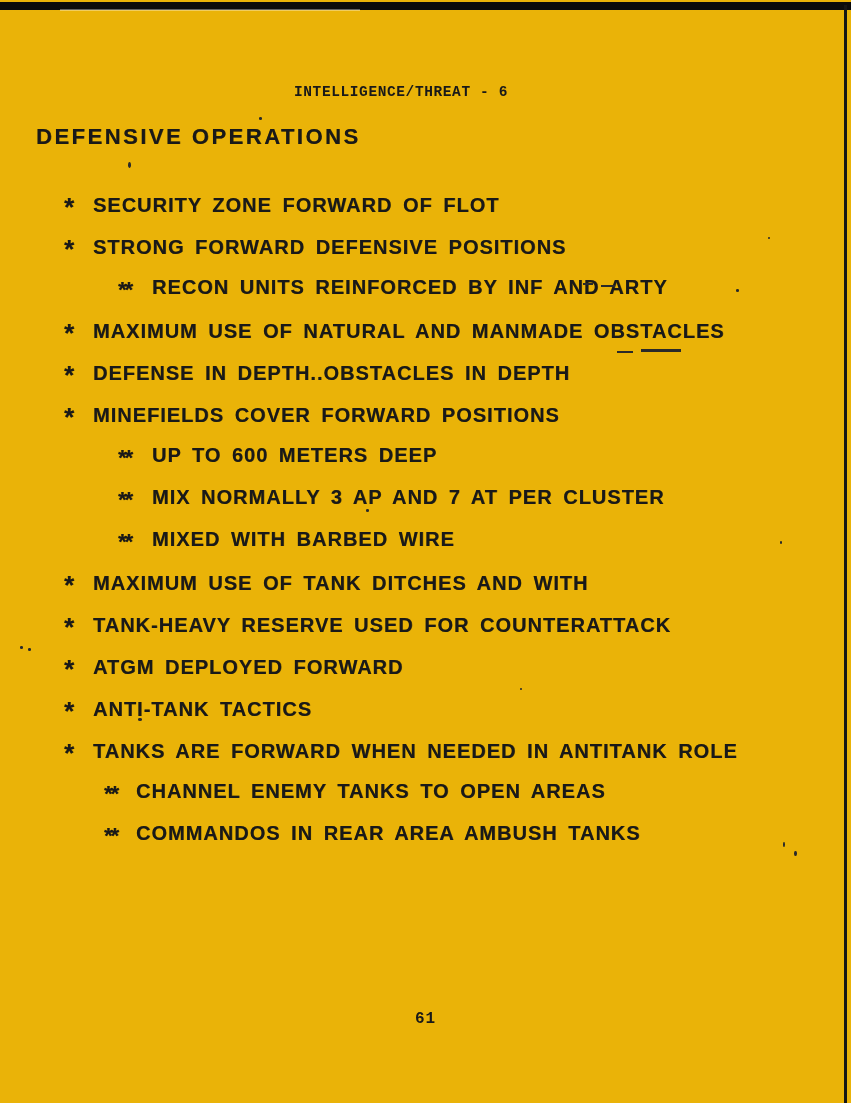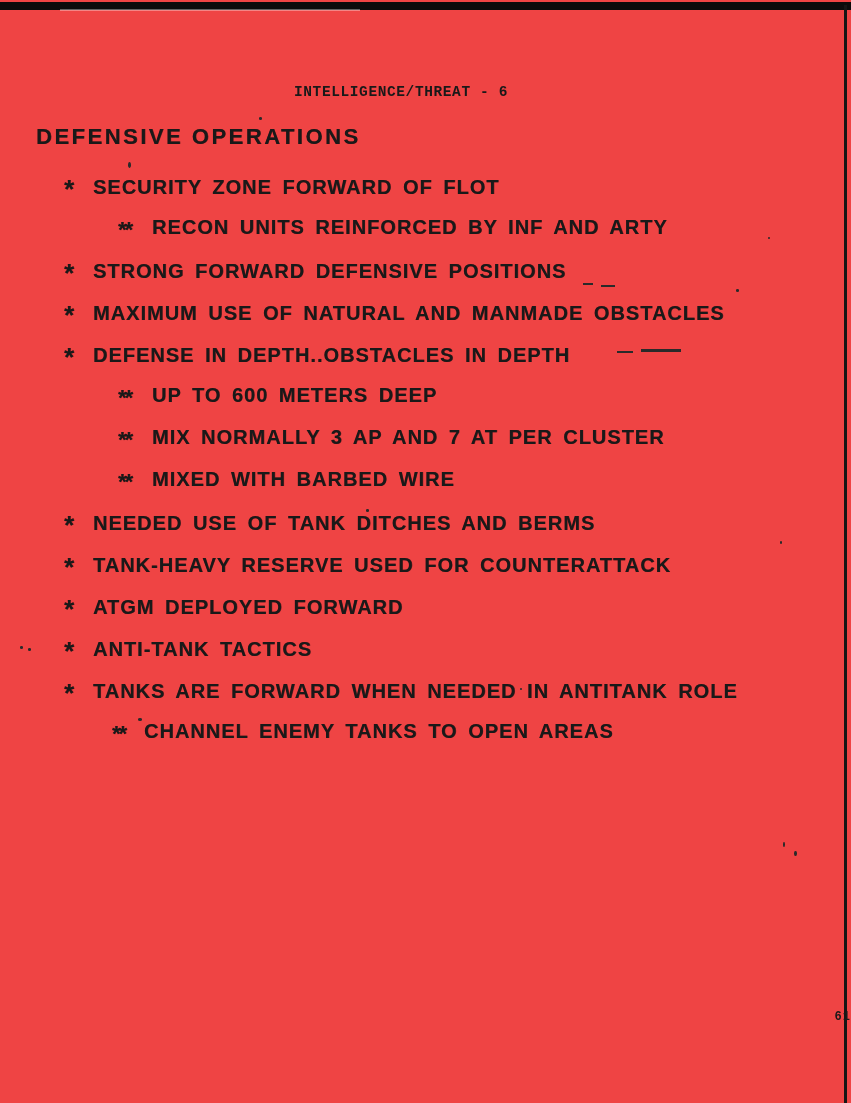--- a/index.html
+++ b/index.html
@@ -34,67 +34,69 @@
     white-space: nowrap;
   }
   .title {
     position: absolute; left: 0; top: 124px; width: 851px;
     font-size: 22px; font-weight: 700; letter-spacing: 2.5px;
     text-shadow: 0.4px 0.4px 0 rgba(0,0,0,0.55);
     white-space: nowrap;
     padding-left: 36px;
   }
   
-  .bullets { position: absolute; left: 0; top: 164px; width: 708px; }
+  .bullets { position: absolute; left: 0; top: 182px; width: 708px; }
   .line {
     height: 42px; line-height: 42px; white-space: nowrap;
     font-size: 20px; font-weight: 700; letter-spacing: 1px; word-spacing: 4px;
     text-shadow: 0.4px 0.4px 0 rgba(0,0,0,0.5);
   }
   .line .marker { display: inline-block; position: relative; }
   .lvl1 { padding-left: 64px; }
   .lvl1 .marker { width: 29px; font-size: 26px; top: 4px; letter-spacing: 0; }
   .lvl2 { padding-left: 118px; }
   .lvl2 .marker { width: 34px; font-size: 22px; top: 3px; letter-spacing: -2px; }
-  .lvl3 { padding-left: 112px; }
+  .lvl3 { padding-left: 80px; margin-left: 24px; }
   .lvl3 .marker { width: 32px; font-size: 22px; top: 3px; letter-spacing: -2px; }
   
   .page-number {
     position: absolute; left: 0; top: 1010px; width: 851px;
-    text-align: right;
+    text-align: center;
     font-family: "Liberation Mono", "DejaVu Sans Mono", monospace;
-    font-size: 12px; font-weight: 600; letter-spacing: 1px;
+    font-size: 16px; font-weight: 600; letter-spacing: 1px;
   }
 </style>
 </head>
 <body>
 
-<div class="doc" style="color: rgb(25, 25, 25); background: #ef4444;">
+<div class="doc" style="color: rgb(25, 25, 25); background: #eab308;">
 
   <div class="top-bar"></div>
   <div class="right-line"></div>
 
   <div class="kicker">INTELLIGENCE/THREAT - 6</div>
   <div class="title">DEFENSIVE OPERATIONS</div>
 
   <div class="bullets" id="bullet-list">
       <div class="line lvl1"><span class="marker">*</span><span class="text">SECURITY ZONE FORWARD OF FLOT</span></div>
+      <div class="line lvl1"><span class="marker">*</span><span class="text">STRONG FORWARD DEFENSIVE POSITIONS</span></div>
       <div class="line lvl2"><span class="marker">**</span><span class="text">RECON UNITS REINFORCED BY INF AND ARTY</span></div>
-      <div class="line lvl1"><span class="marker">*</span><span class="text">STRONG FORWARD DEFENSIVE POSITIONS</span></div>
       <div class="line lvl1"><span class="marker">*</span><span class="text">MAXIMUM USE OF NATURAL AND MANMADE OBSTACLES</span></div>
       <div class="line lvl1"><span class="marker">*</span><span class="text">DEFENSE IN DEPTH..OBSTACLES IN DEPTH</span></div>
+      <div class="line lvl1"><span class="marker">*</span><span class="text">MINEFIELDS COVER FORWARD POSITIONS</span></div>
       <div class="line lvl2"><span class="marker">**</span><span class="text">UP TO 600 METERS DEEP</span></div>
       <div class="line lvl2"><span class="marker">**</span><span class="text">MIX NORMALLY 3 AP AND 7 AT PER CLUSTER</span></div>
       <div class="line lvl2"><span class="marker">**</span><span class="text">MIXED WITH BARBED WIRE</span></div>
-      <div class="line lvl1"><span class="marker">*</span><span class="text">NEEDED USE OF TANK DITCHES AND BERMS</span></div>
+      <div class="line lvl1"><span class="marker">*</span><span class="text">MAXIMUM USE OF TANK DITCHES AND WITH</span></div>
       <div class="line lvl1"><span class="marker">*</span><span class="text">TANK-HEAVY RESERVE USED FOR COUNTERATTACK</span></div>
       <div class="line lvl1"><span class="marker">*</span><span class="text">ATGM DEPLOYED FORWARD</span></div>
       <div class="line lvl1"><span class="marker">*</span><span class="text">ANTI-TANK TACTICS</span></div>
       <div class="line lvl1"><span class="marker">*</span><span class="text">TANKS ARE FORWARD WHEN NEEDED IN ANTITANK ROLE</span></div>
       <div class="line lvl3"><span class="marker">**</span><span class="text">CHANNEL ENEMY TANKS TO OPEN AREAS</span></div>
+      <div class="line lvl3"><span class="marker">**</span><span class="text">COMMANDOS IN REAR AREA AMBUSH TANKS</span></div>
     </div>
 
   <div class="page-number">61</div>
 
   <div class="speck" style="left:128px;top:162px;width:3px;height:6px;"></div>
   <div class="speck" style="left:259px;top:117px;width:3px;height:3px;"></div>
   <div class="speck" style="left:583px;top:283px;width:10px;height:2px;border-radius:0;"></div>
   <div class="speck" style="left:601px;top:285px;width:14px;height:2px;border-radius:0;"></div>
   <div class="speck" style="left:736px;top:289px;width:3px;height:3px;"></div>
   <div class="speck" style="left:768px;top:237px;width:2px;height:2px;"></div>

